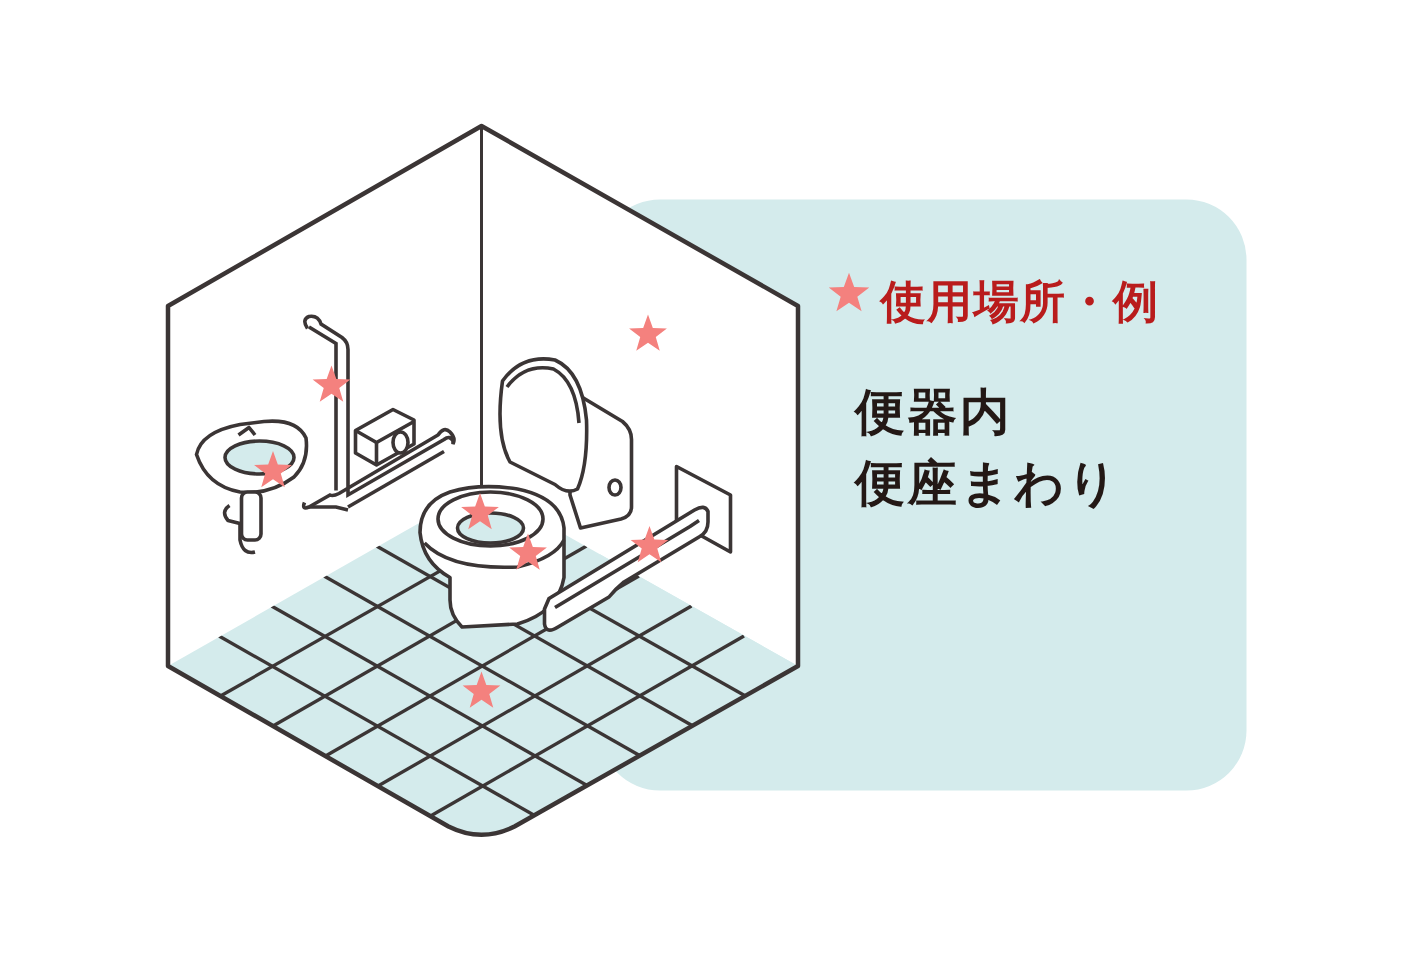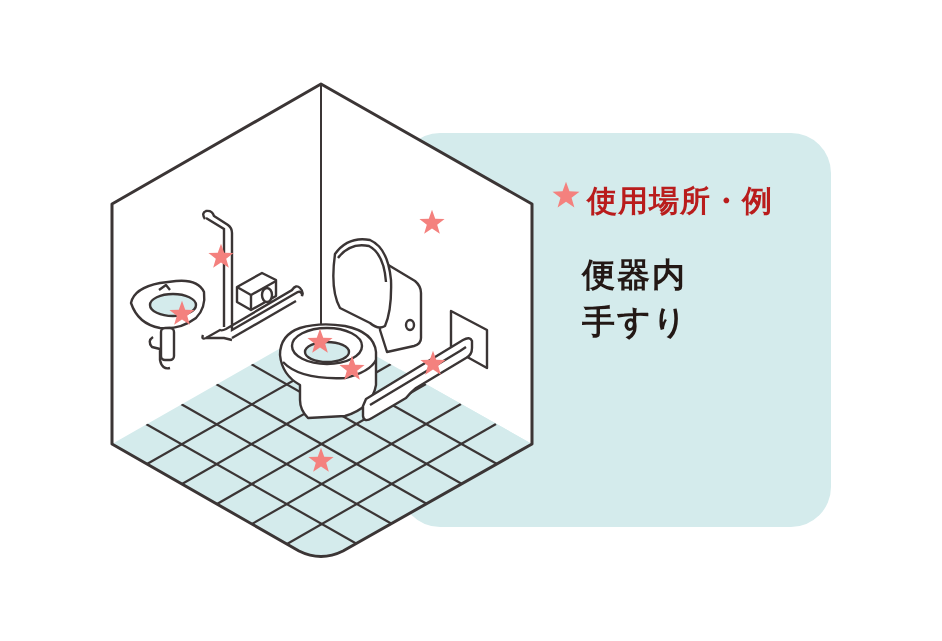--- a/index.html
+++ b/index.html
@@ -3,21 +3,21 @@
 <meta charset="utf-8">
 <style>
   html, body { margin:0; padding:0; background:#ffffff; }
   body { width:942px; height:641px; position:relative; overflow:hidden;
          font-family:"DejaVu Sans","Liberation Sans",sans-serif; }
   .panel { position:absolute; left:400px; top:133px; width:431px; height:394px;
            background:#d4ebec; border-radius:40px; }
   .legend-title { position:absolute; left:551px; top:181px; height:50px;
            display:flex; gap:6px; color:#b91c1c; }
   .legend-title .txt { font-size:30px; font-weight:bold; letter-spacing:1px; }
-  .legend-list { position:absolute; left:582px; top:252px; margin:0; padding:0; list-style:none; }
+  .legend-list { position:absolute; left:570px; top:252px; margin:0; padding:0; list-style:none; }
   .legend-list li { font-size:33px; line-height:46.5px; color:#231815; font-weight:bold; letter-spacing:2px; }
   svg.scene { position:absolute; left:0; top:0; }
 </style>
 </head>
 <body>
 
 <div class="panel"></div>
 
 <svg class="scene" width="942" height="641" viewBox="0 0 942 641">
   <defs>
@@ -111,14 +111,14 @@
 
 <div class="legend-title">
   <svg width="30" height="30" viewBox="-10 -10 20 20">
     <polygon points="0,-9.5 2.3,-3.1 9.0,-2.9 3.7,1.2 5.6,7.7 0,3.9 -5.6,7.7 -3.7,1.2 -9.0,-2.9 -2.3,-3.1" fill="#f4817e"></polygon>
   </svg>
   <span class="txt">使用場所・例</span>
 </div>
 
 <ul class="legend-list">
   <li>便器内</li>
-  <li>手すり</li>
+  <li>便座まわり</li>
 </ul>
 
 </body></html>

